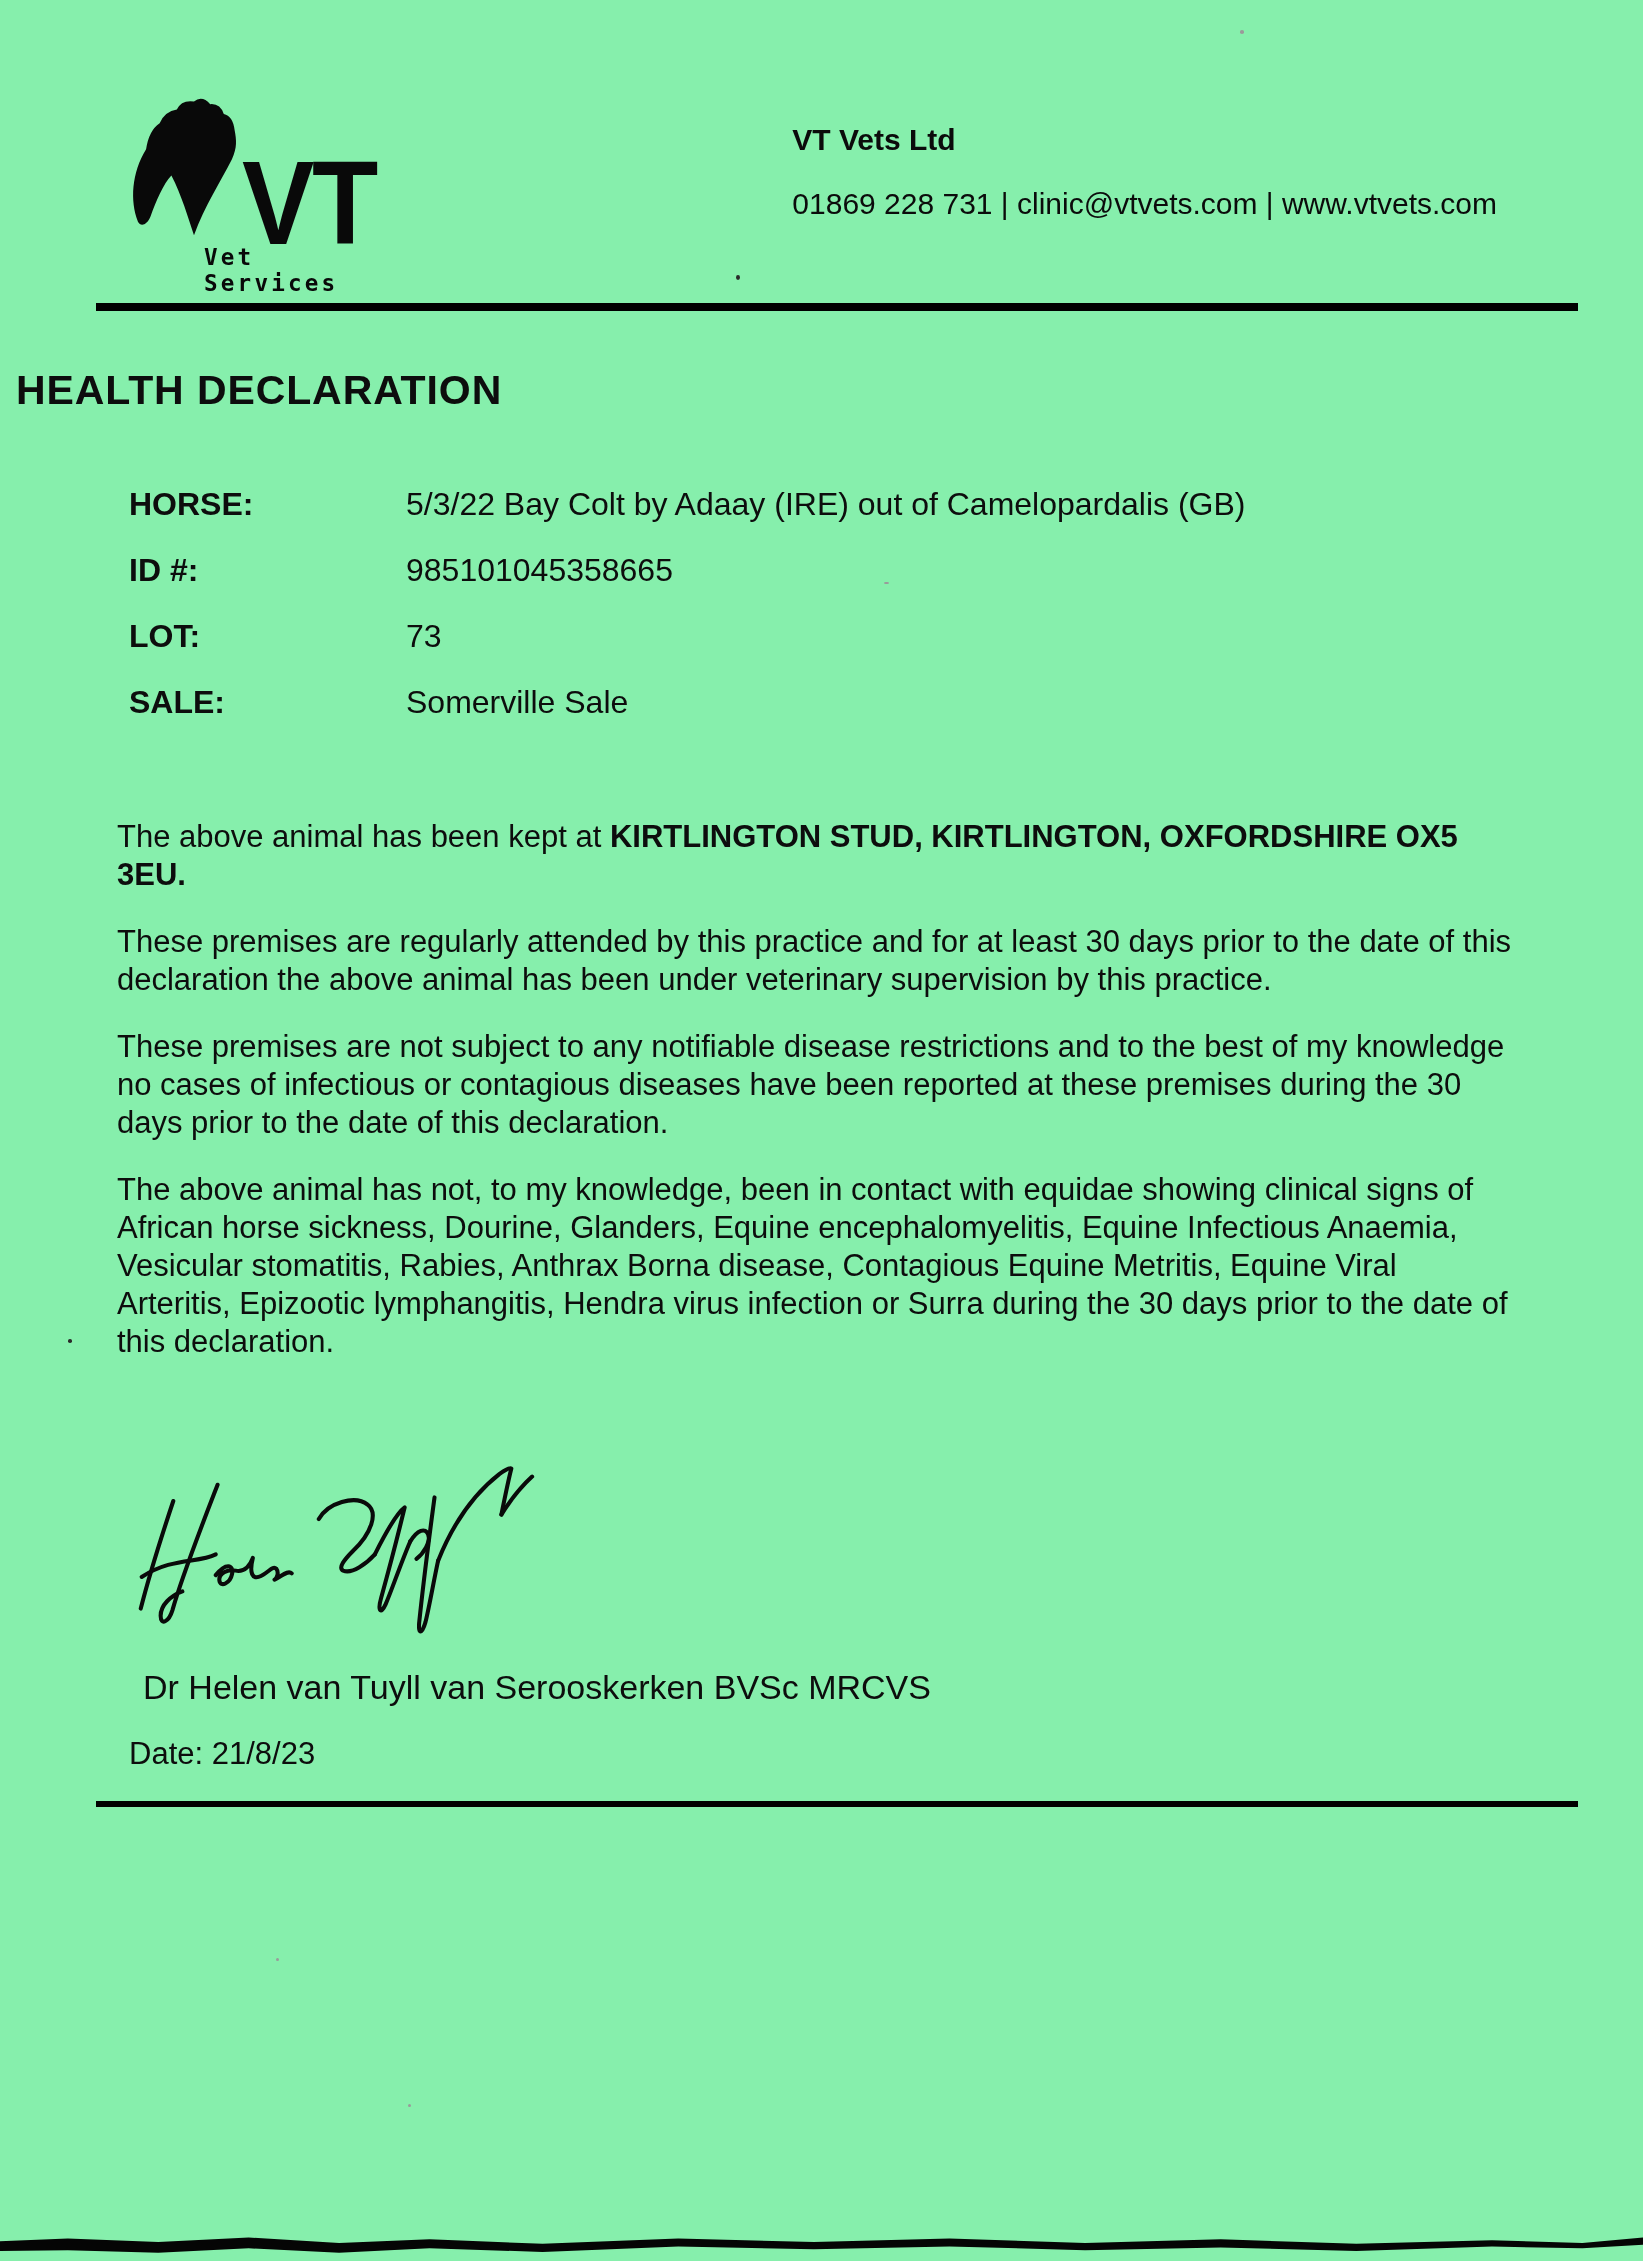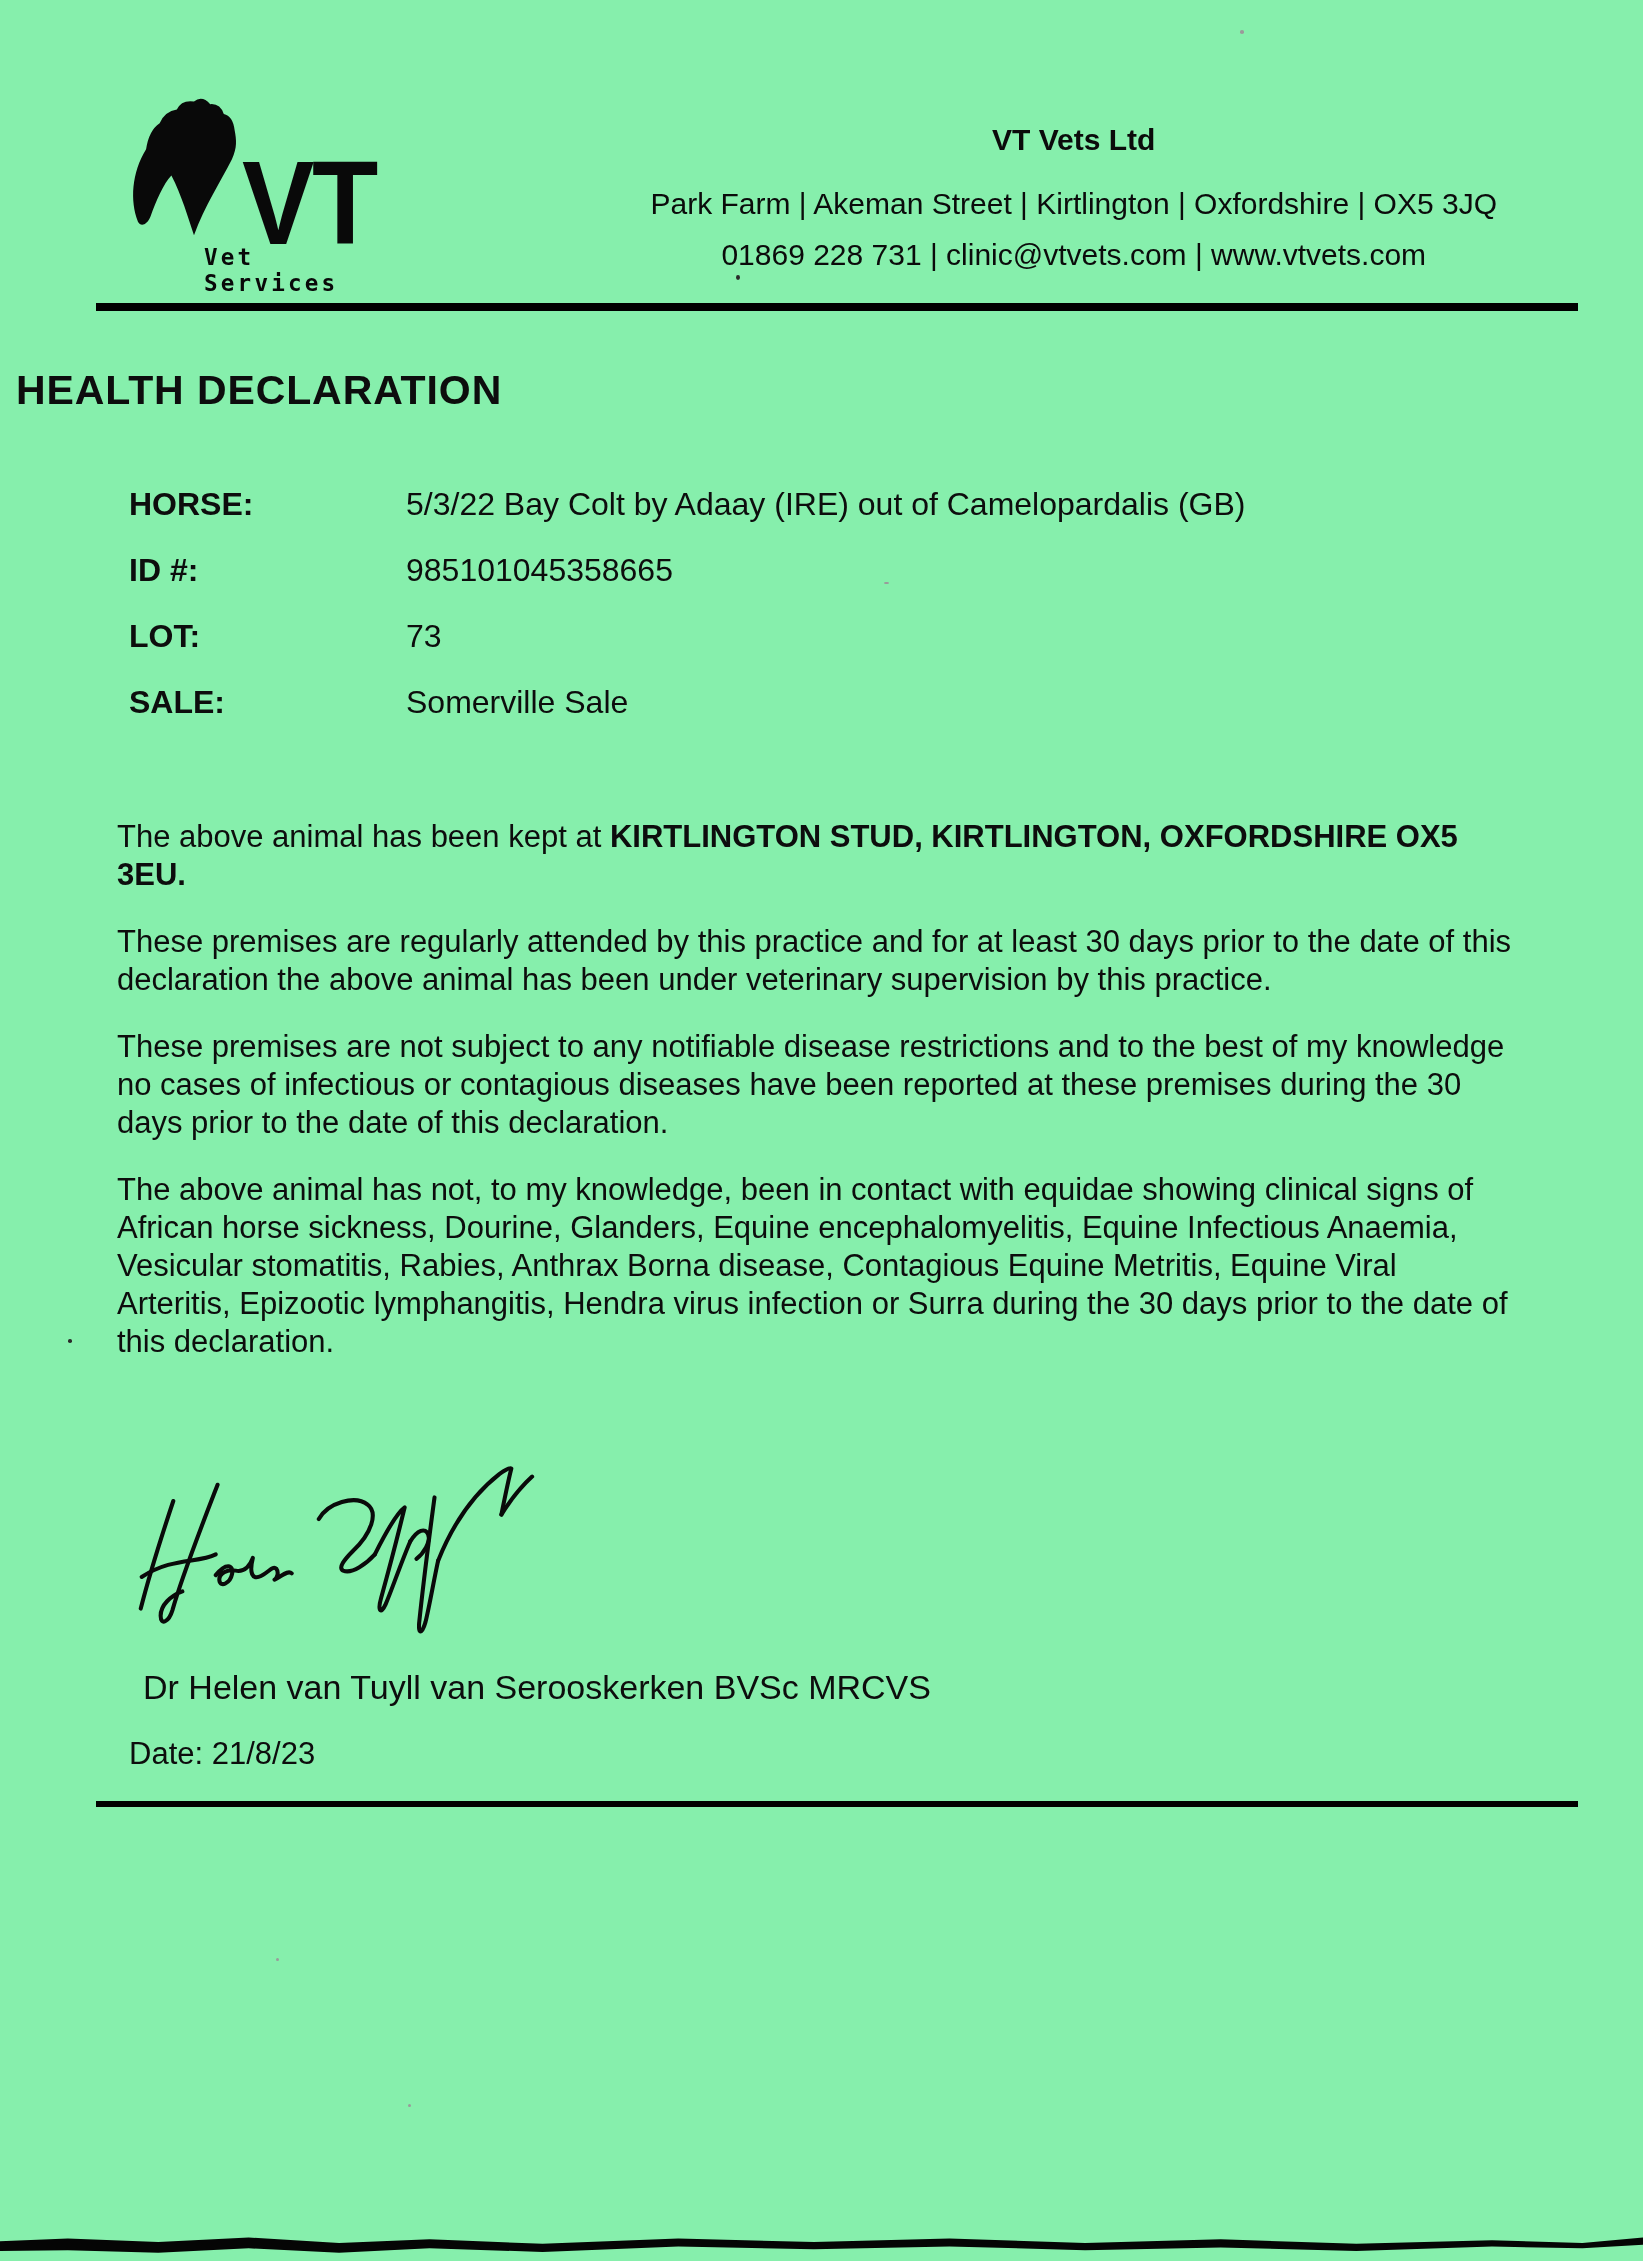--- a/index.html
+++ b/index.html
@@ -12,21 +12,21 @@
   .logo-horse { position:absolute; left:128px; top:87px; width:141px; height:150px; }
   .logo-vt {
     position:absolute; left:242px; top:144px; font-size:118px; font-weight:600;
     letter-spacing:-2.7px; line-height:1; transform:scaleX(.92); transform-origin:left top; color:#090909;
   }
   .logo-tagline {
     position:absolute; left:204px; top:244px; font-family:"DejaVu Sans Mono", monospace;
     font-weight:bold; font-size:22.6px; letter-spacing:3.2px; word-spacing:11.8px; color:#090909;
   }
   
-  .header-right { position:absolute; top:114px; right:146px; text-align:center; font-size:30px; line-height:51px; color:#0b0b0b; }
+  .header-right { position:absolute; top:114px; right:146px; text-align:left; font-size:30px; line-height:51px; color:#0b0b0b; }
   .company { font-weight:bold; margin-bottom:12.7px; }
   
   .rule { position:absolute; left:96px; width:1482px; background:#000; }
   .rule-top { top:303px; height:7.7px; }
   .rule-bottom { top:1801px; height:6.3px; }
   
   .doc-title { position:absolute; left:16px; top:367px; width:100%; text-align:left; font-size:41px; font-weight:bold; letter-spacing:0.9px; }
   
   .details { position:absolute; left:129px; top:485px; font-size:32px; line-height:39px; }
   .detail-row { display:flex; margin-bottom:27px; }
@@ -64,21 +64,20 @@
         C 134,292 118,238 96,196
         C 78,214 62,254 50,286
         C 42,306 28,310 22,298 Z"></path>
     </svg>
     <div class="logo-vt">VT</div>
     <div class="logo-tagline">Vet Services</div>
   </div>
 
   <div class="header-right">
     <div class="company">VT Vets Ltd</div>
-    <div class="address">Park Farm | Akeman Street | Kirtlington | Oxfordshire | OX5 3JQ</div>
     <div class="contact">01869 228 731 | clinic@vtvets.com | www.vtvets.com</div>
   </div>
 
   <div class="rule rule-top"></div>
 
   <div class="doc-title">HEALTH DECLARATION</div>
 
   <div class="details">
     <div class="detail-row">
       <div class="detail-label">HORSE:</div>

